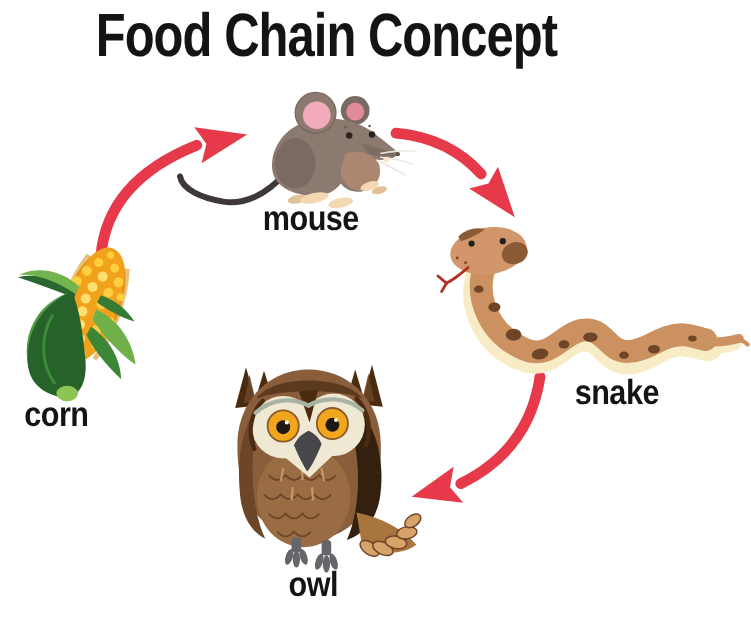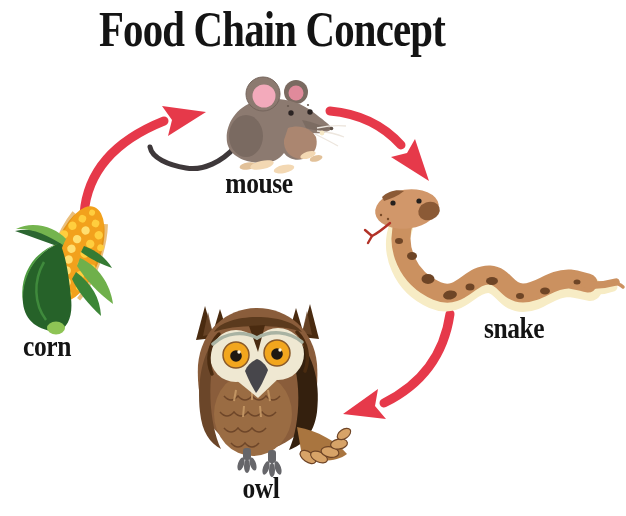--- a/index.html
+++ b/index.html
@@ -1,21 +1,21 @@
 <!DOCTYPE html>
 <html><head>
 <meta charset="utf-8">
 <style>
   html,body{margin:0;padding:0;background:#ffffff;}
   .canvas{
     position:relative;
     width:626px;height:516px;
     background:#ffffff;
     overflow:hidden;
-    font-family:Liberation Serif, serif;
+    font-family:Liberation Sans, sans-serif;
   }
   .title{
     position:absolute;
     left:0; top:8; width:544px;
     margin:0;
     text-align:center;
     font-size:51px;
     font-weight:700;
     letter-spacing:-1px;
     color:#141414;

